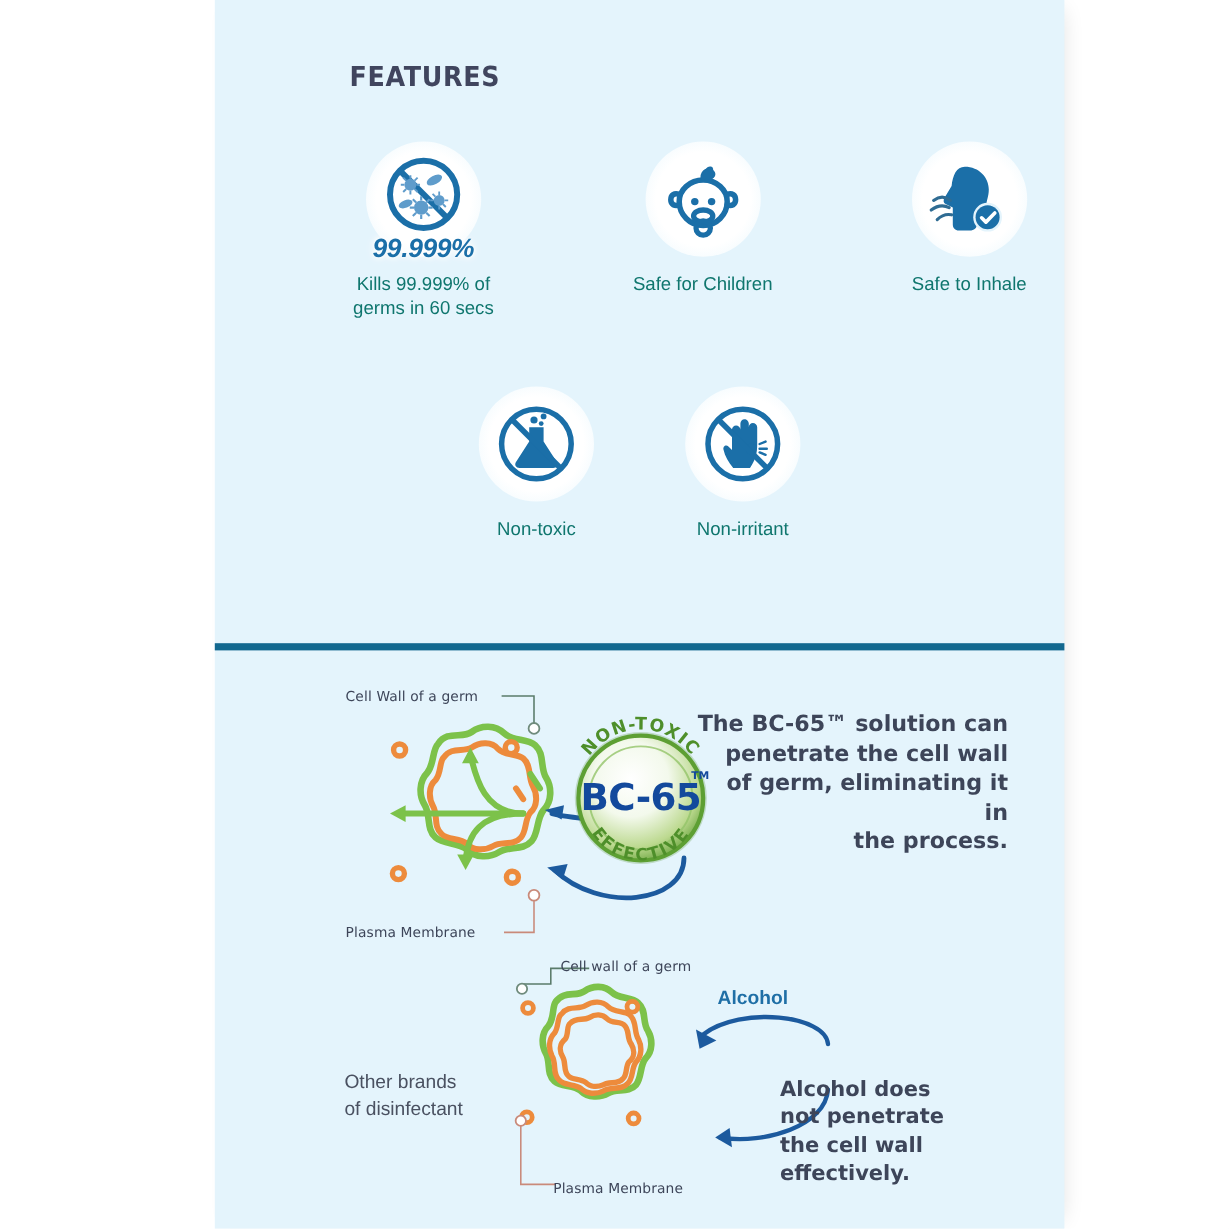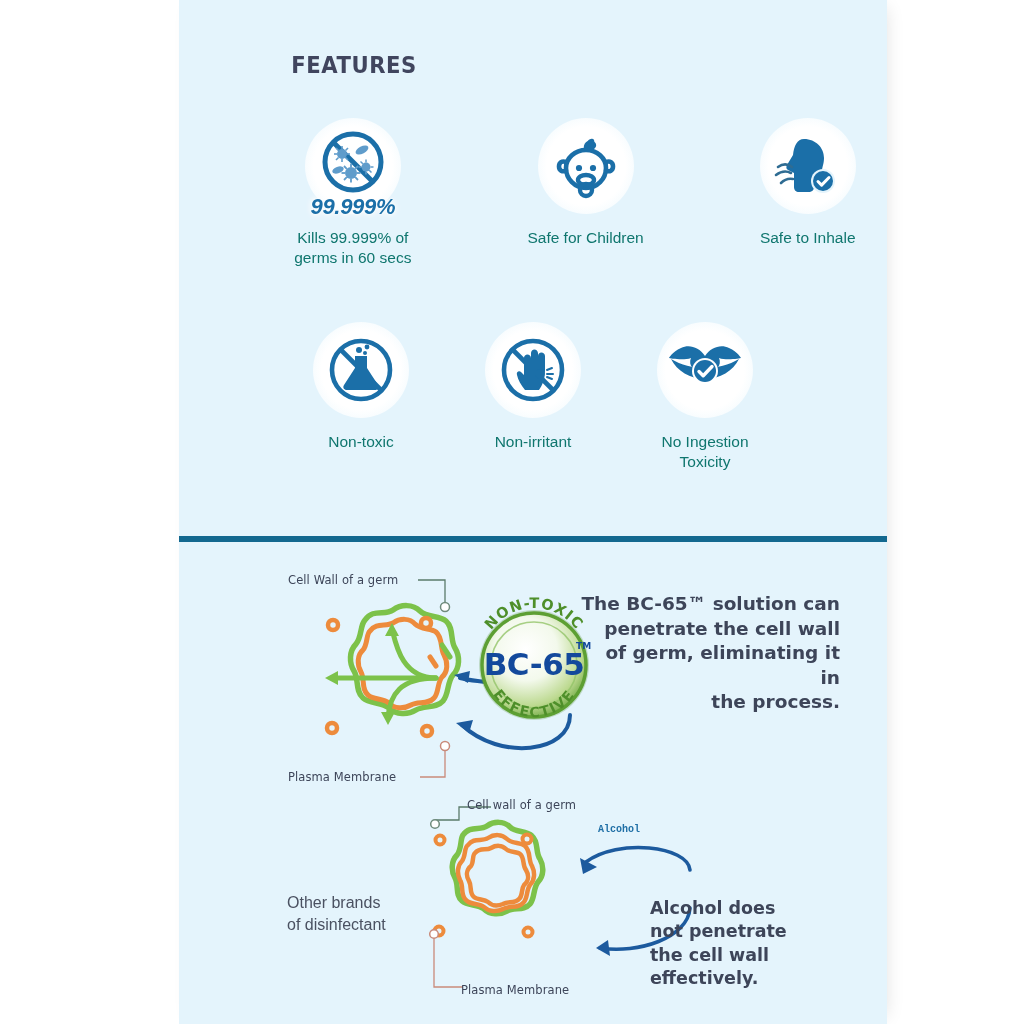--- a/index.html
+++ b/index.html
@@ -37,22 +37,22 @@
   
   .diagram{position:absolute;}
   .lbl-bold{position:absolute;font-size:11.5px;font-weight:normal;color:#3d4559;
             letter-spacing:.1px;white-space:nowrap;
             font-family:"DejaVu Sans","Liberation Sans",sans-serif;}
   .para{position:absolute;font-size:18.5px;line-height:1.33;font-weight:bold;
         color:#3d4559;white-space:pre-line;
         font-family:"DejaVu Sans","Liberation Sans",sans-serif;}
   .para-light{position:absolute;font-size:16px;line-height:1.35;font-weight:400;
               color:#4a5161;white-space:pre-line;}
-  .alcohol-lbl{position:absolute;font-size:10px;font-weight:bold;color:#1f6fa6;
-        font-family:Liberation Mono, monospace;}
+  .alcohol-lbl{position:absolute;font-size:16px;font-weight:bold;color:#1f6fa6;
+        font-family:Liberation Sans, sans-serif;}
 </style>
 </head>
 <body>
 
 <div id="page">
   <div class="panel"></div>
 
   <div class="features-title">FEATURES</div>
 
   <div class="frow" style="left:179px;top:118px;width:792px;justify-content:center;gap:116px;">
@@ -184,33 +184,20 @@
           </g>
           <g fill="none" stroke="#1b6fa8" stroke-width="4.6">
             <circle cx="34" cy="34" r="29"></circle>
             <line x1="14" y1="14" x2="54" y2="54"></line>
           </g>
         </svg>
       </div>
       <div class="feat-label">Non-irritant</div>
     </div>
 
-    <div class="feat">
-      <div class="disc">
-        <svg width="76" height="60" viewBox="0 0 76 60">
-          <path d="M38 16c6-9 16-12 24-8c9 4 12 10 12 10s-14 3-22 0c3 7-2 14-14 14S21 25 24 18C16 21 2 18 2 18S5 12 14 8c8-4 18-1 24 8z" fill="#1b6fa8"></path>
-          <path d="M4 19c10 6 22 9 34 9s24-3 34-9c-6 12-19 20-34 20S10 31 4 19z" fill="#1b6fa8"></path>
-          <circle cx="38" cy="31" r="13" fill="#ffffff"></circle>
-          <circle cx="38" cy="31" r="11" fill="#1b6fa8"></circle>
-          <path d="M32 31.5l4.2 4.2L45 26.5" fill="none" stroke="#fff" stroke-width="3.4" stroke-linecap="round" stroke-linejoin="round"></path>
-        </svg>
-      </div>
-      <div class="feat-label">No Ingestion
-Toxicity</div>
-    </div>
 
   </div>
 
   <div class="divider"></div>
 
   <div class="diagram" style="left:270px;top:565px;width:340px;height:230px;">
     <svg width="340" height="230" viewBox="0 0 340 230">
 
       <path d="M95 55
                c8-12 20-4 28-10 c8-6 20-6 27 1 c7 7 19 4 26 10 c8 7 4 19 9 27

